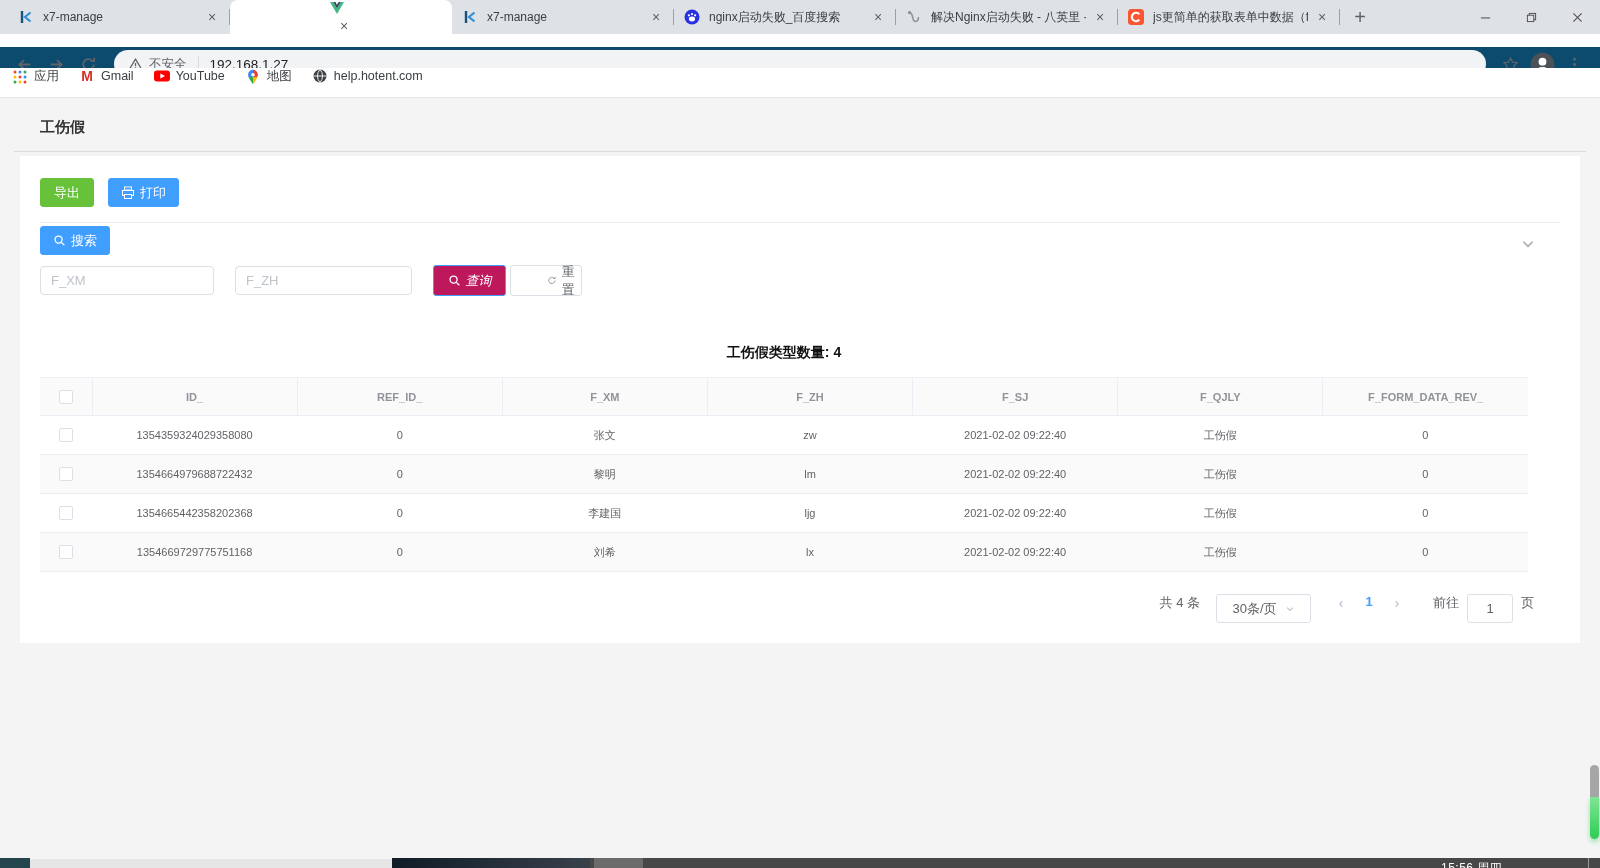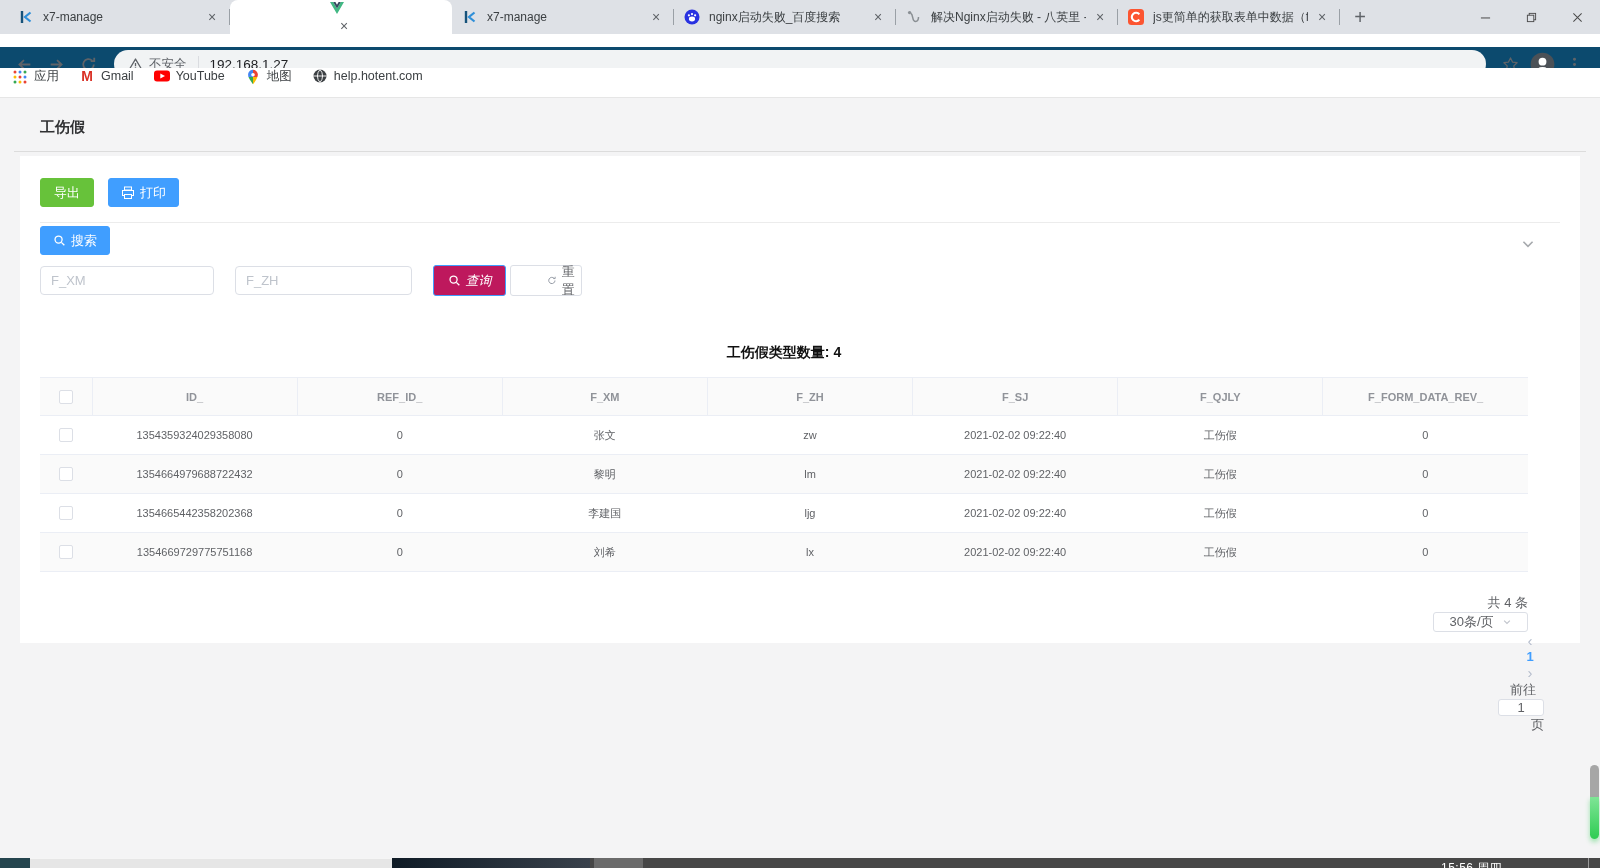--- a/index.html
+++ b/index.html
@@ -68,21 +68,21 @@
 
   .data-table { position:absolute; top:221px; left:20px; width:1488px; border-collapse:collapse; table-layout:fixed; font-size:11px; }
   .data-table th, .data-table td { border:1px solid #ebeef5; border-left:none; border-right:none; text-align:center; overflow:hidden; white-space:nowrap; }
   .data-table th { height:38px; background:#fafafa; color:#909399; font-weight:700; border-right:1px solid #ebeef5; }
   .data-table th:last-child { border-right:none; }
   .data-table td { height:39px; color:#606266; }
   .data-table tbody tr:nth-child(even) td { background:#fafafa; }
   .cb-col { width:52px; }
   .cb { display:inline-block; width:14px; height:14px; border:1px solid #dcdfe6; border-radius:2px; background:#fff; vertical-align:middle; }
 
-  .pagination { position:absolute; top:438px; right:36px; height:29px; display:flex; align-items:flex-end; font-size:13px; color:#606266;flex-direction:column; }
+  .pagination { position:absolute; top:438px; right:46px; height:29px; display:flex; align-items:flex-start; font-size:13px; color:#606266; }
   .pg-total { margin-right:16px; }
   .pg-size { width:95px; height:29px; border:1px solid #dcdfe6; border-radius:3px; display:flex; align-items:center; justify-content:center; margin-right:16px; color:#606266; }
   .pg-size svg { margin-left:8px; }
   .pg-arrow { width:28px; text-align:center; color:#b4bccc; font-size:15px; }
   .pg-current { width:28px; text-align:center; color:#409eff; font-weight:600; }
   .pg-goto-label { margin:0 8px 0 22px; }
   .pg-goto-input { width:46px; height:29px; border:1px solid #dcdfe6; border-radius:3px; text-align:center; font-size:13px; color:#606266; outline:none; font-family:inherit; }
   .pg-unit { margin-left:8px; }
 
   

